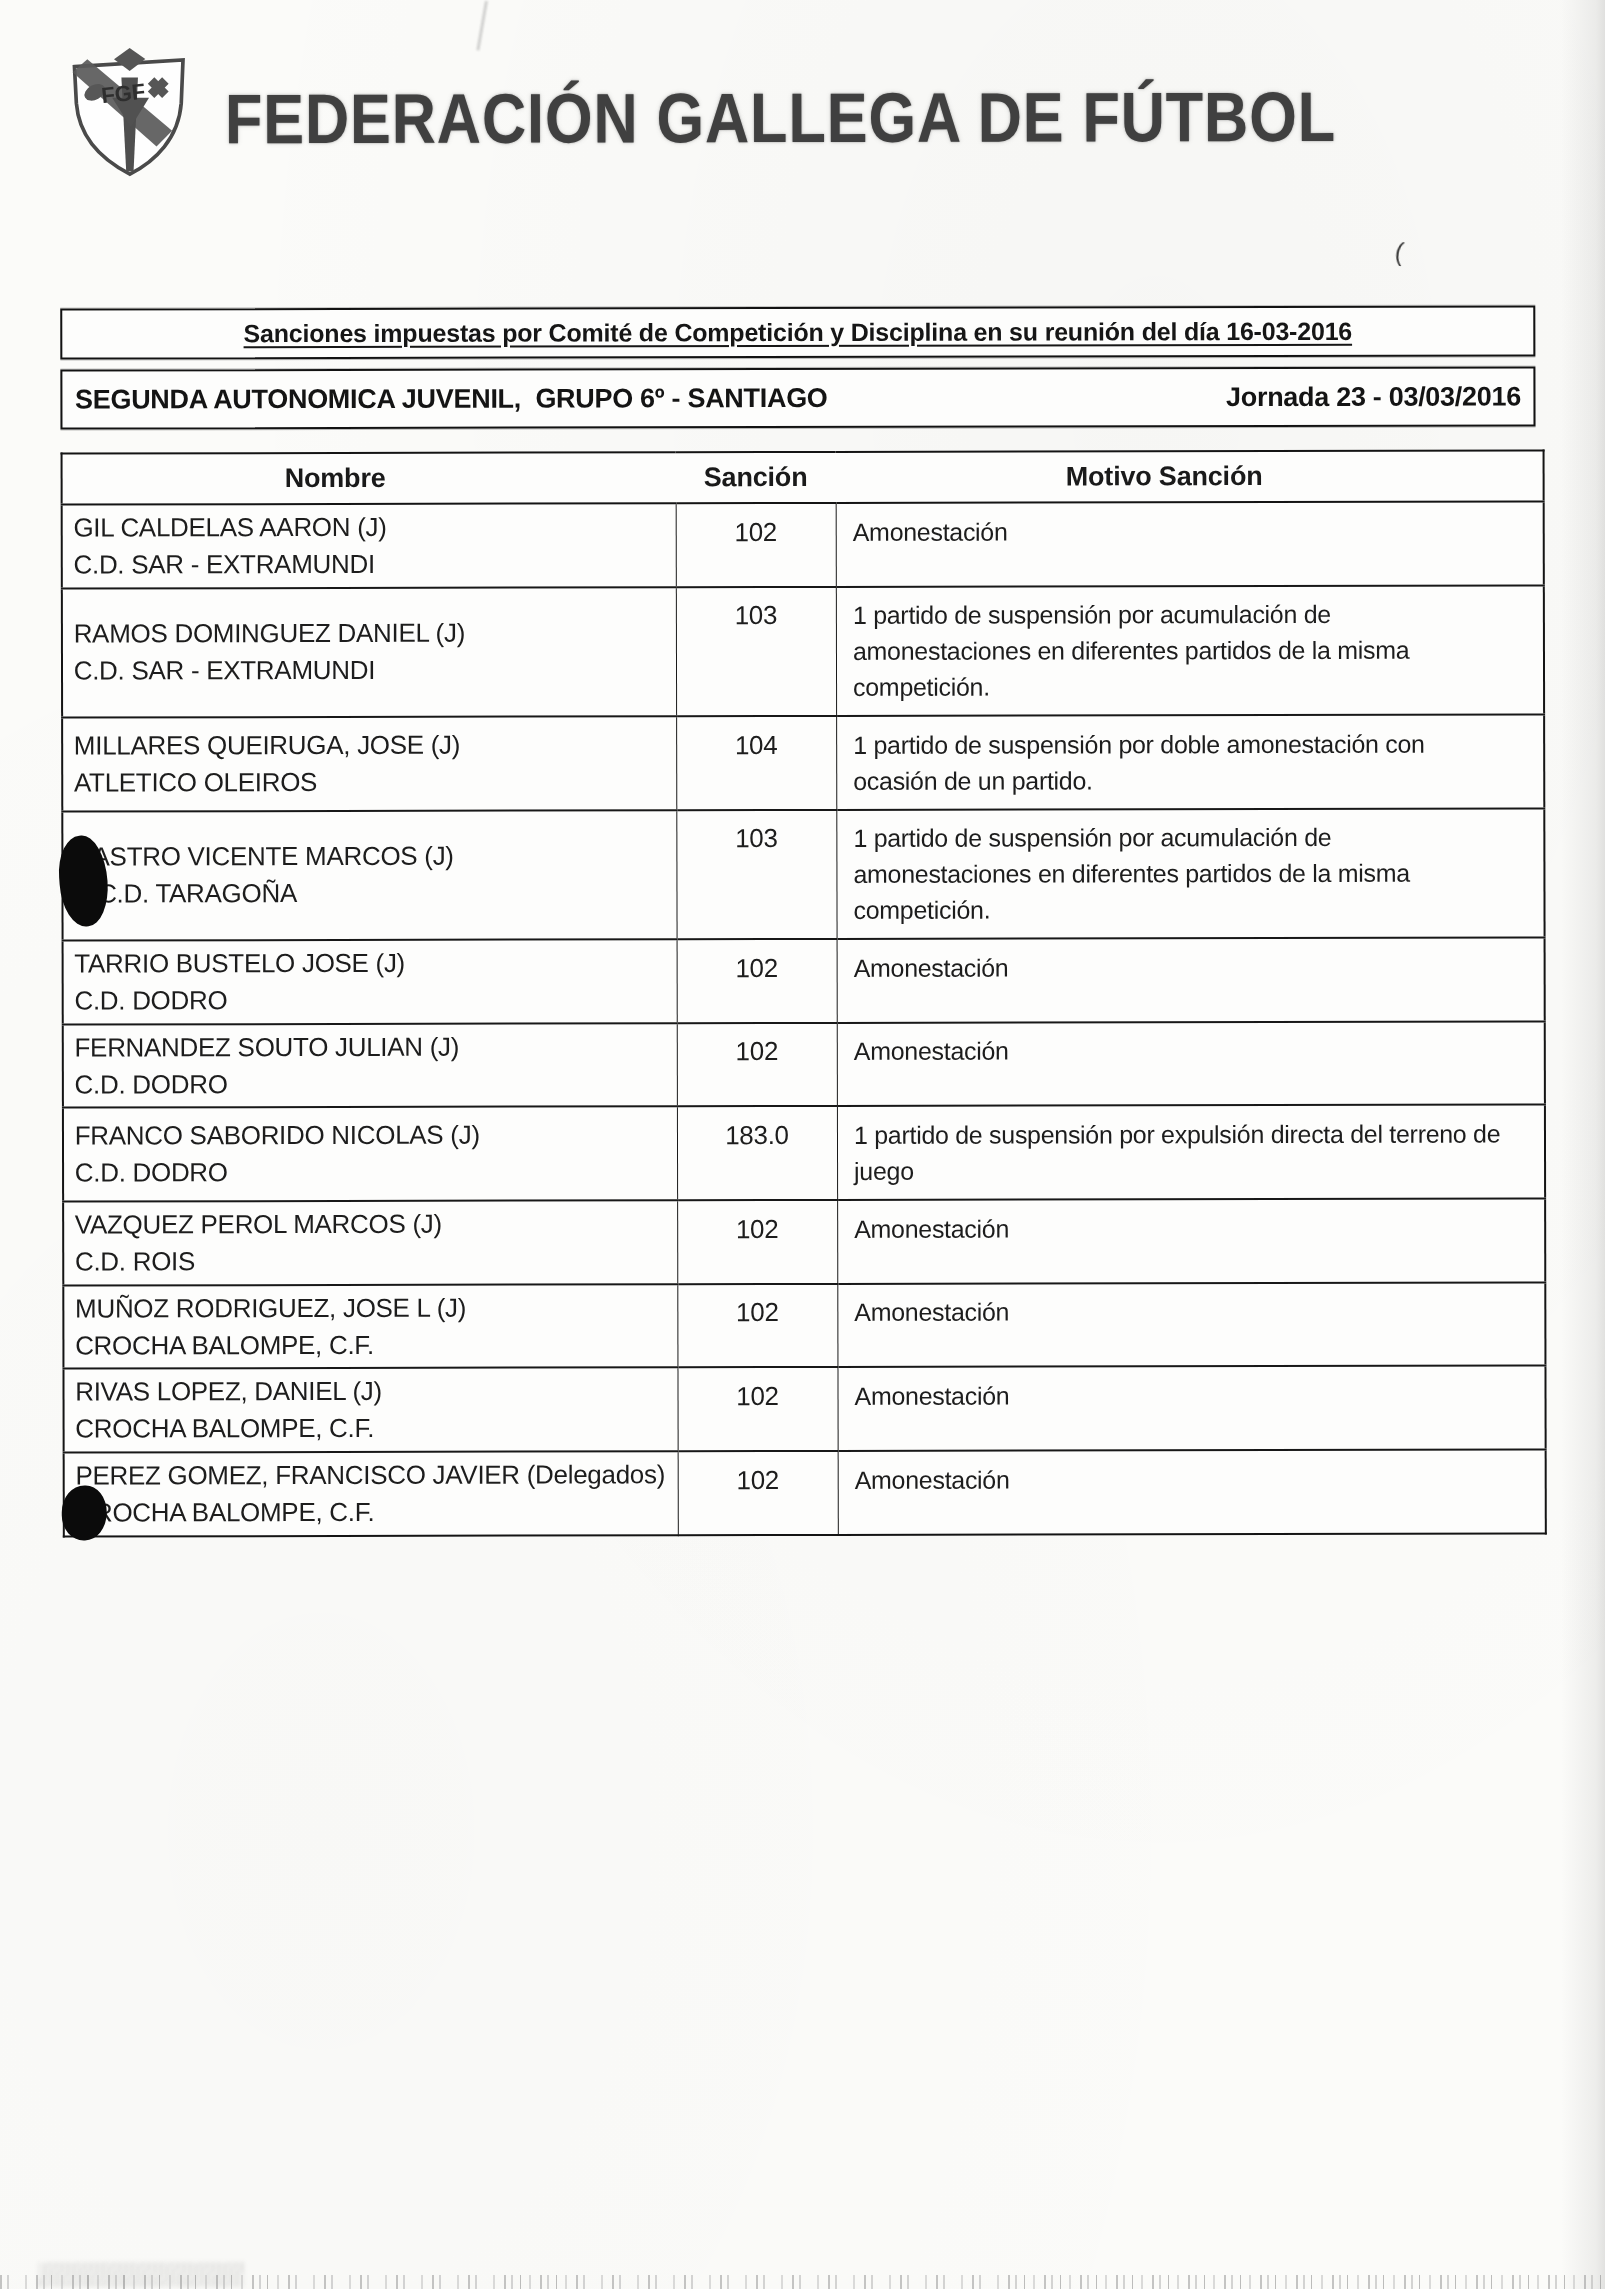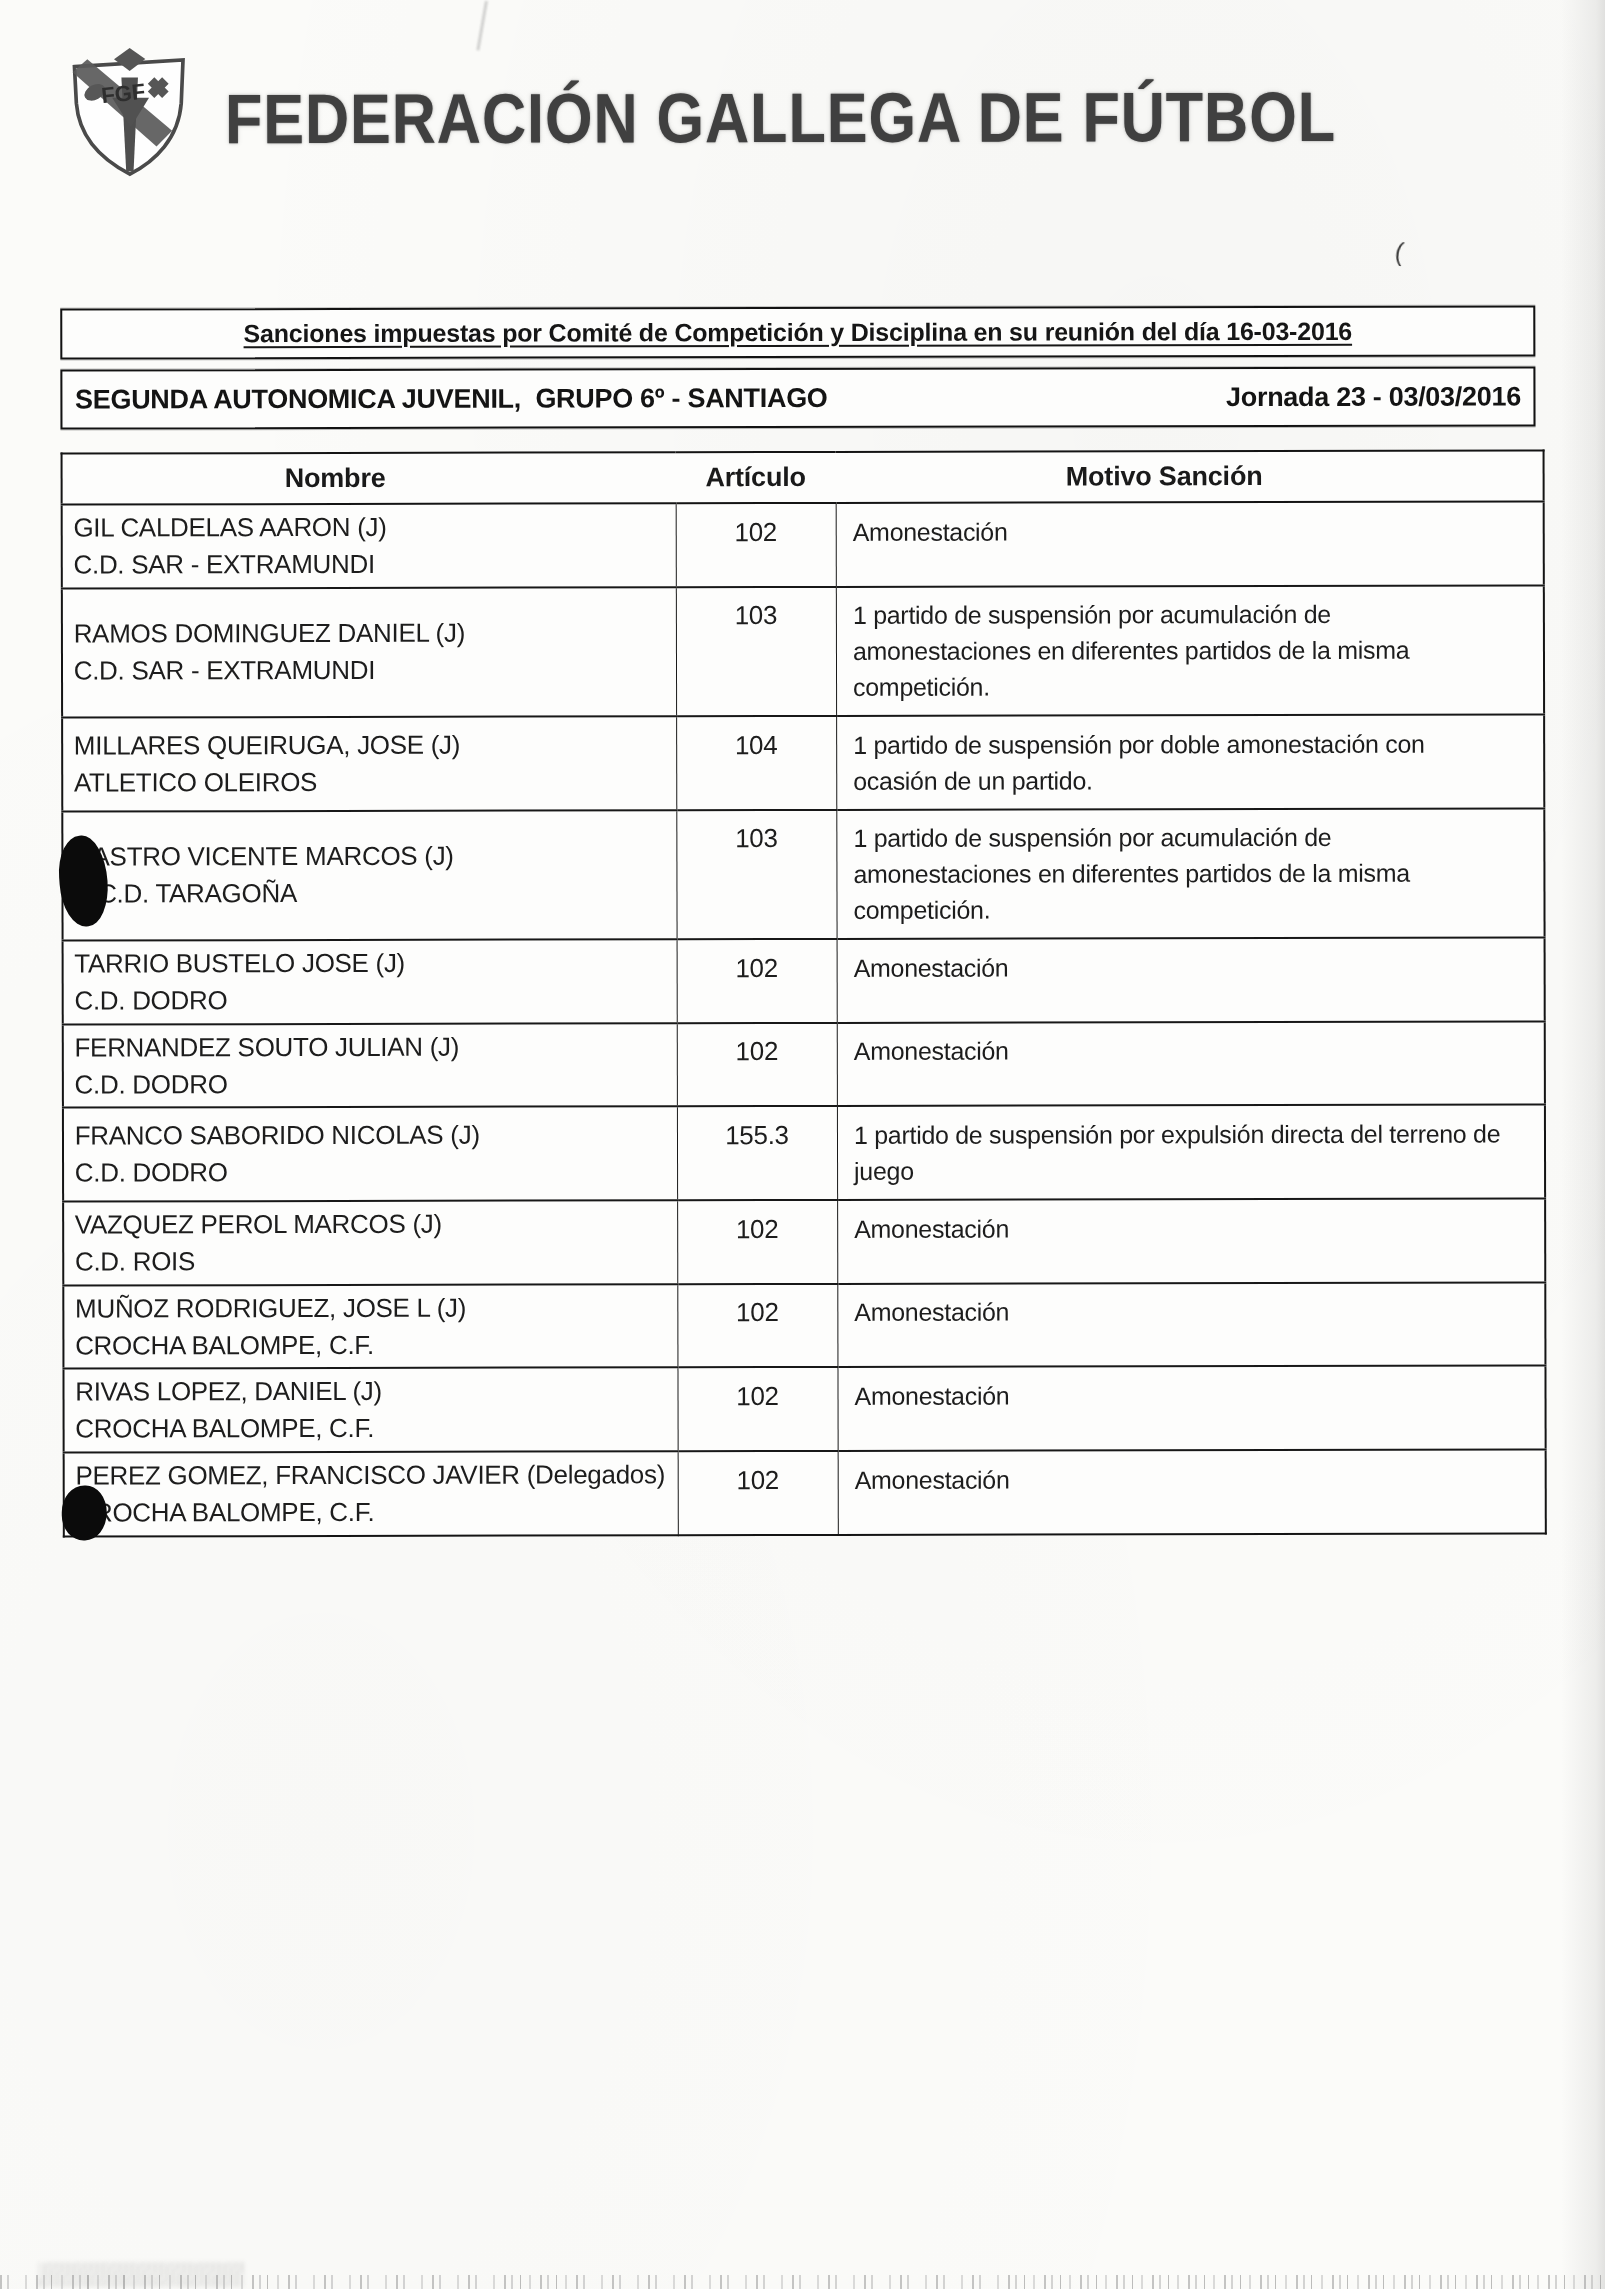--- a/index.html
+++ b/index.html
@@ -151,21 +151,21 @@
 
     <table class="sanctions">
       <colgroup>
         <col class="col-name">
           <col class="col-art">
           <col class="col-mot">
       </colgroup>
       <thead>
         <tr>
           <th class="th-name">Nombre</th>
-          <th class="th-art">Artículo</th>
+          <th class="th-art">Sanción</th>
           <th class="th-mot">Motivo Sanción</th>
         </tr>
       </thead>
       <tbody id="rows-body">
           <tr>
         <td class="c-name">
           <div class="nm">GIL CALDELAS AARON (J)</div>
           <div class="nm">C.D. SAR - EXTRAMUNDI</div>
         </td>
         <td class="c-art">102</td>
@@ -215,21 +215,21 @@
           <div class="nm">C.D. DODRO</div>
         </td>
         <td class="c-art">102</td>
         <td class="c-mot">Amonestación</td>
       </tr>
           <tr>
         <td class="c-name">
           <div class="nm">FRANCO SABORIDO NICOLAS (J)</div>
           <div class="nm">C.D. DODRO</div>
         </td>
-        <td class="c-art">155.3</td>
+        <td class="c-art">183.0</td>
         <td class="c-mot">1 partido de suspensión por expulsión directa del terreno de
 juego</td>
       </tr>
           <tr>
         <td class="c-name">
           <div class="nm">VAZQUEZ PEROL MARCOS (J)</div>
           <div class="nm">C.D. ROIS</div>
         </td>
         <td class="c-art">102</td>
         <td class="c-mot">Amonestación</td>

